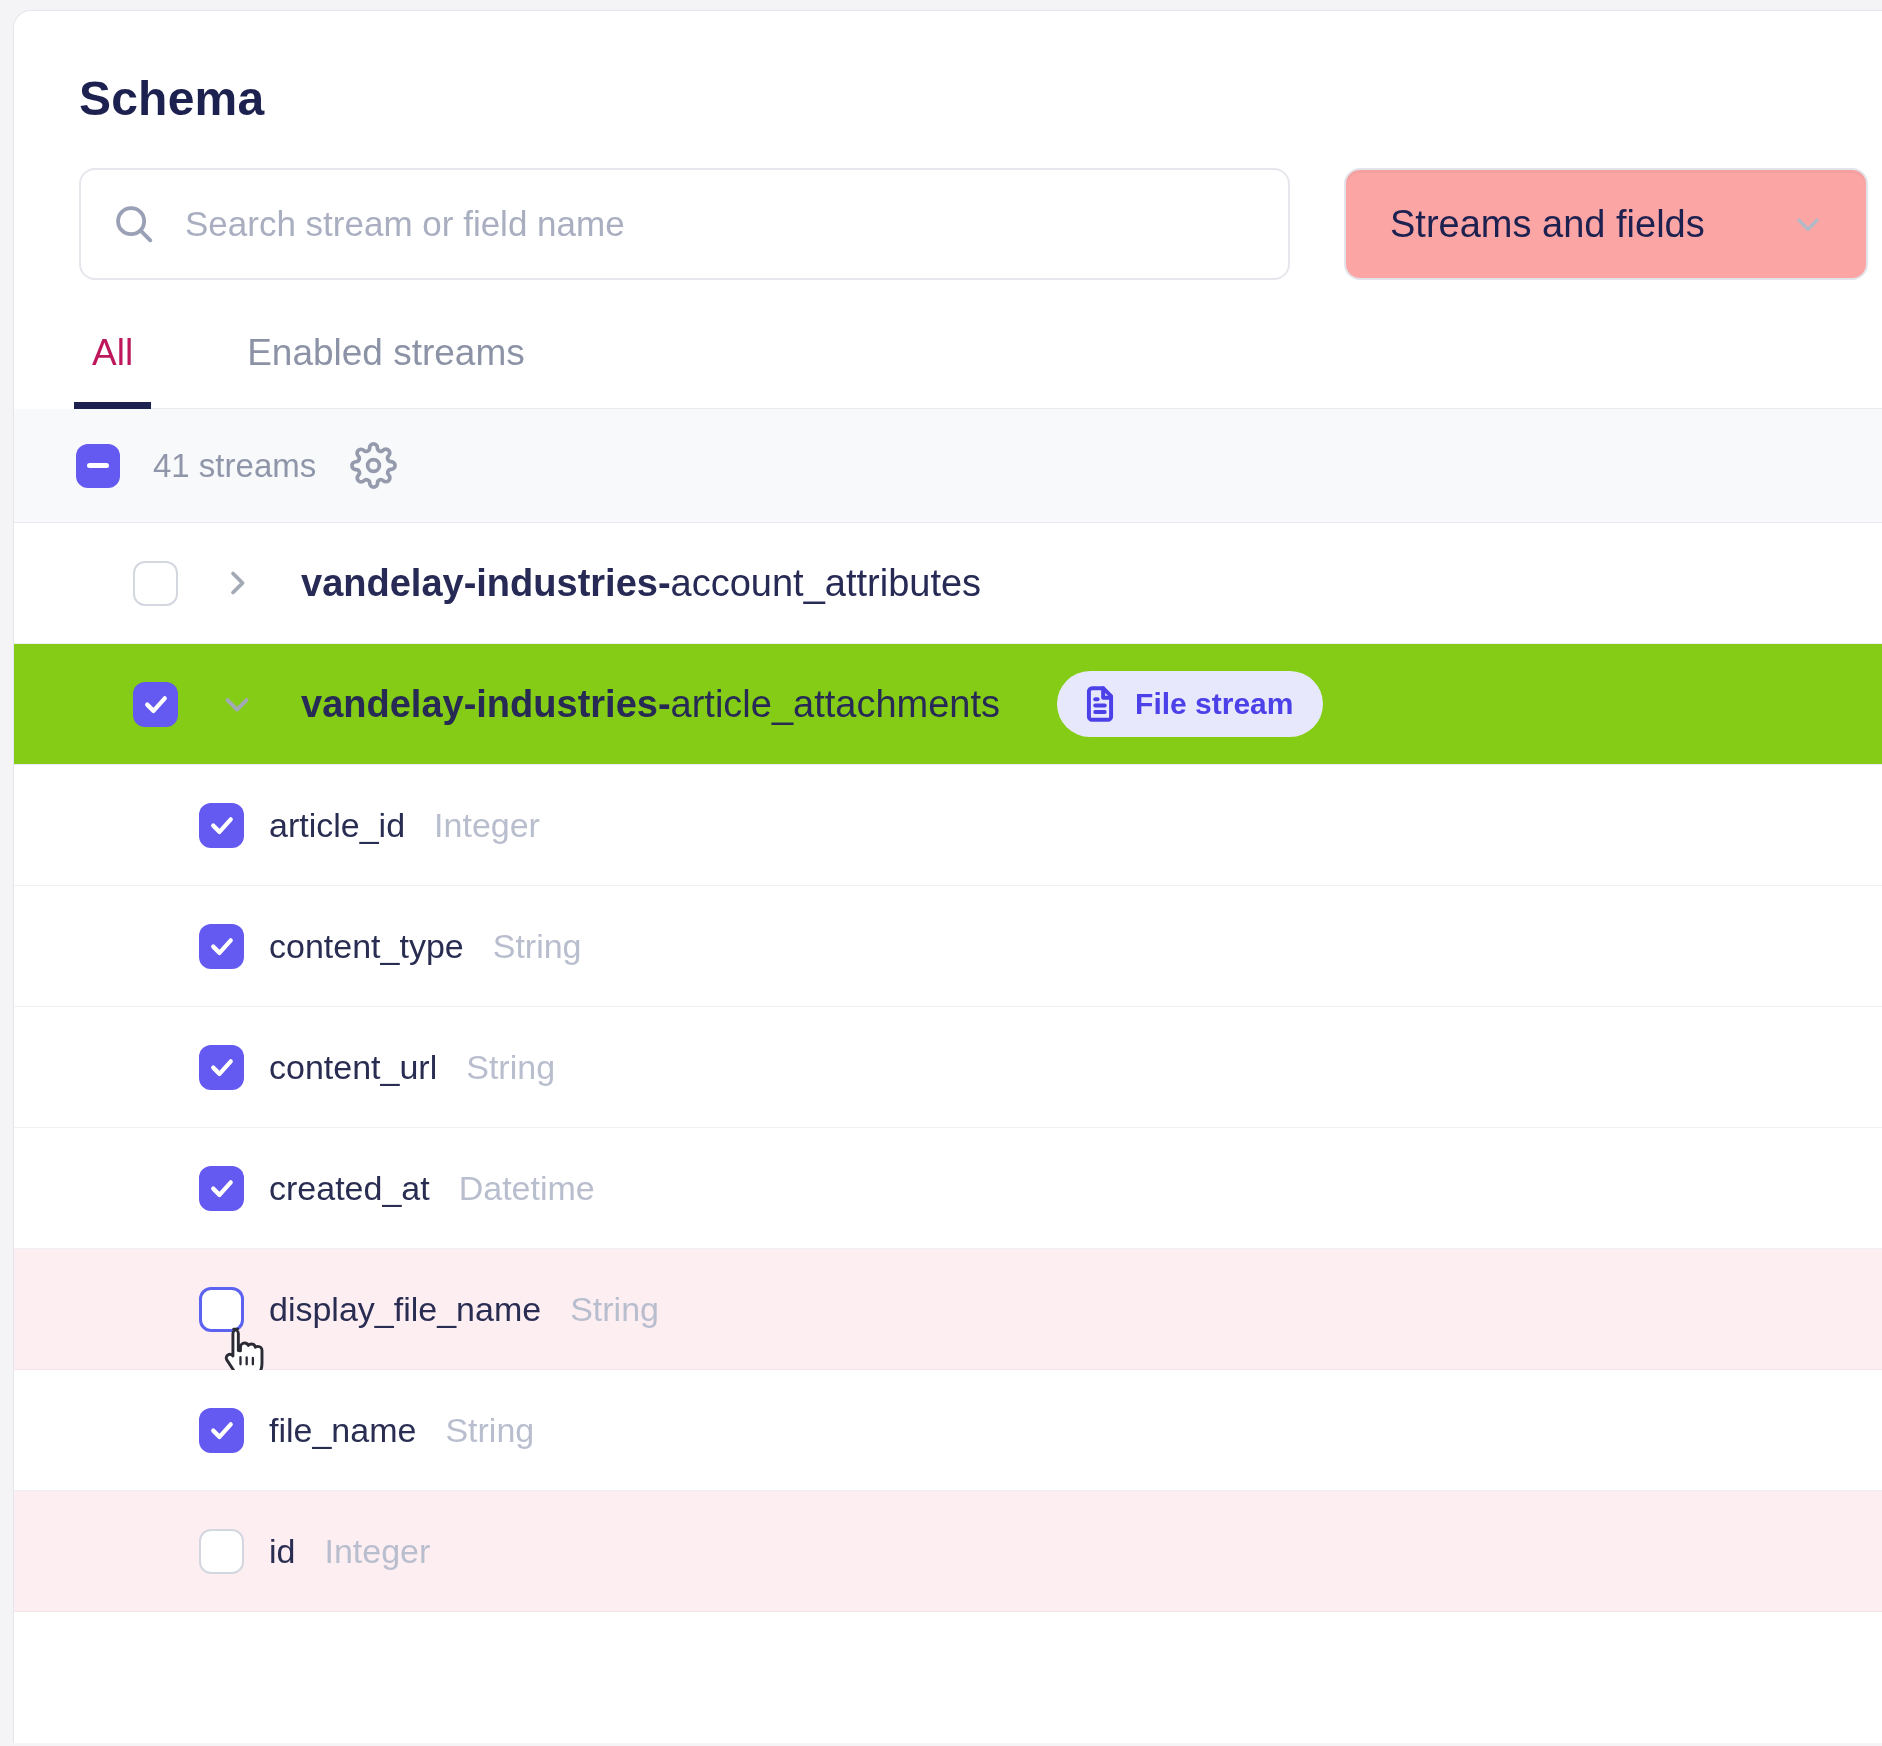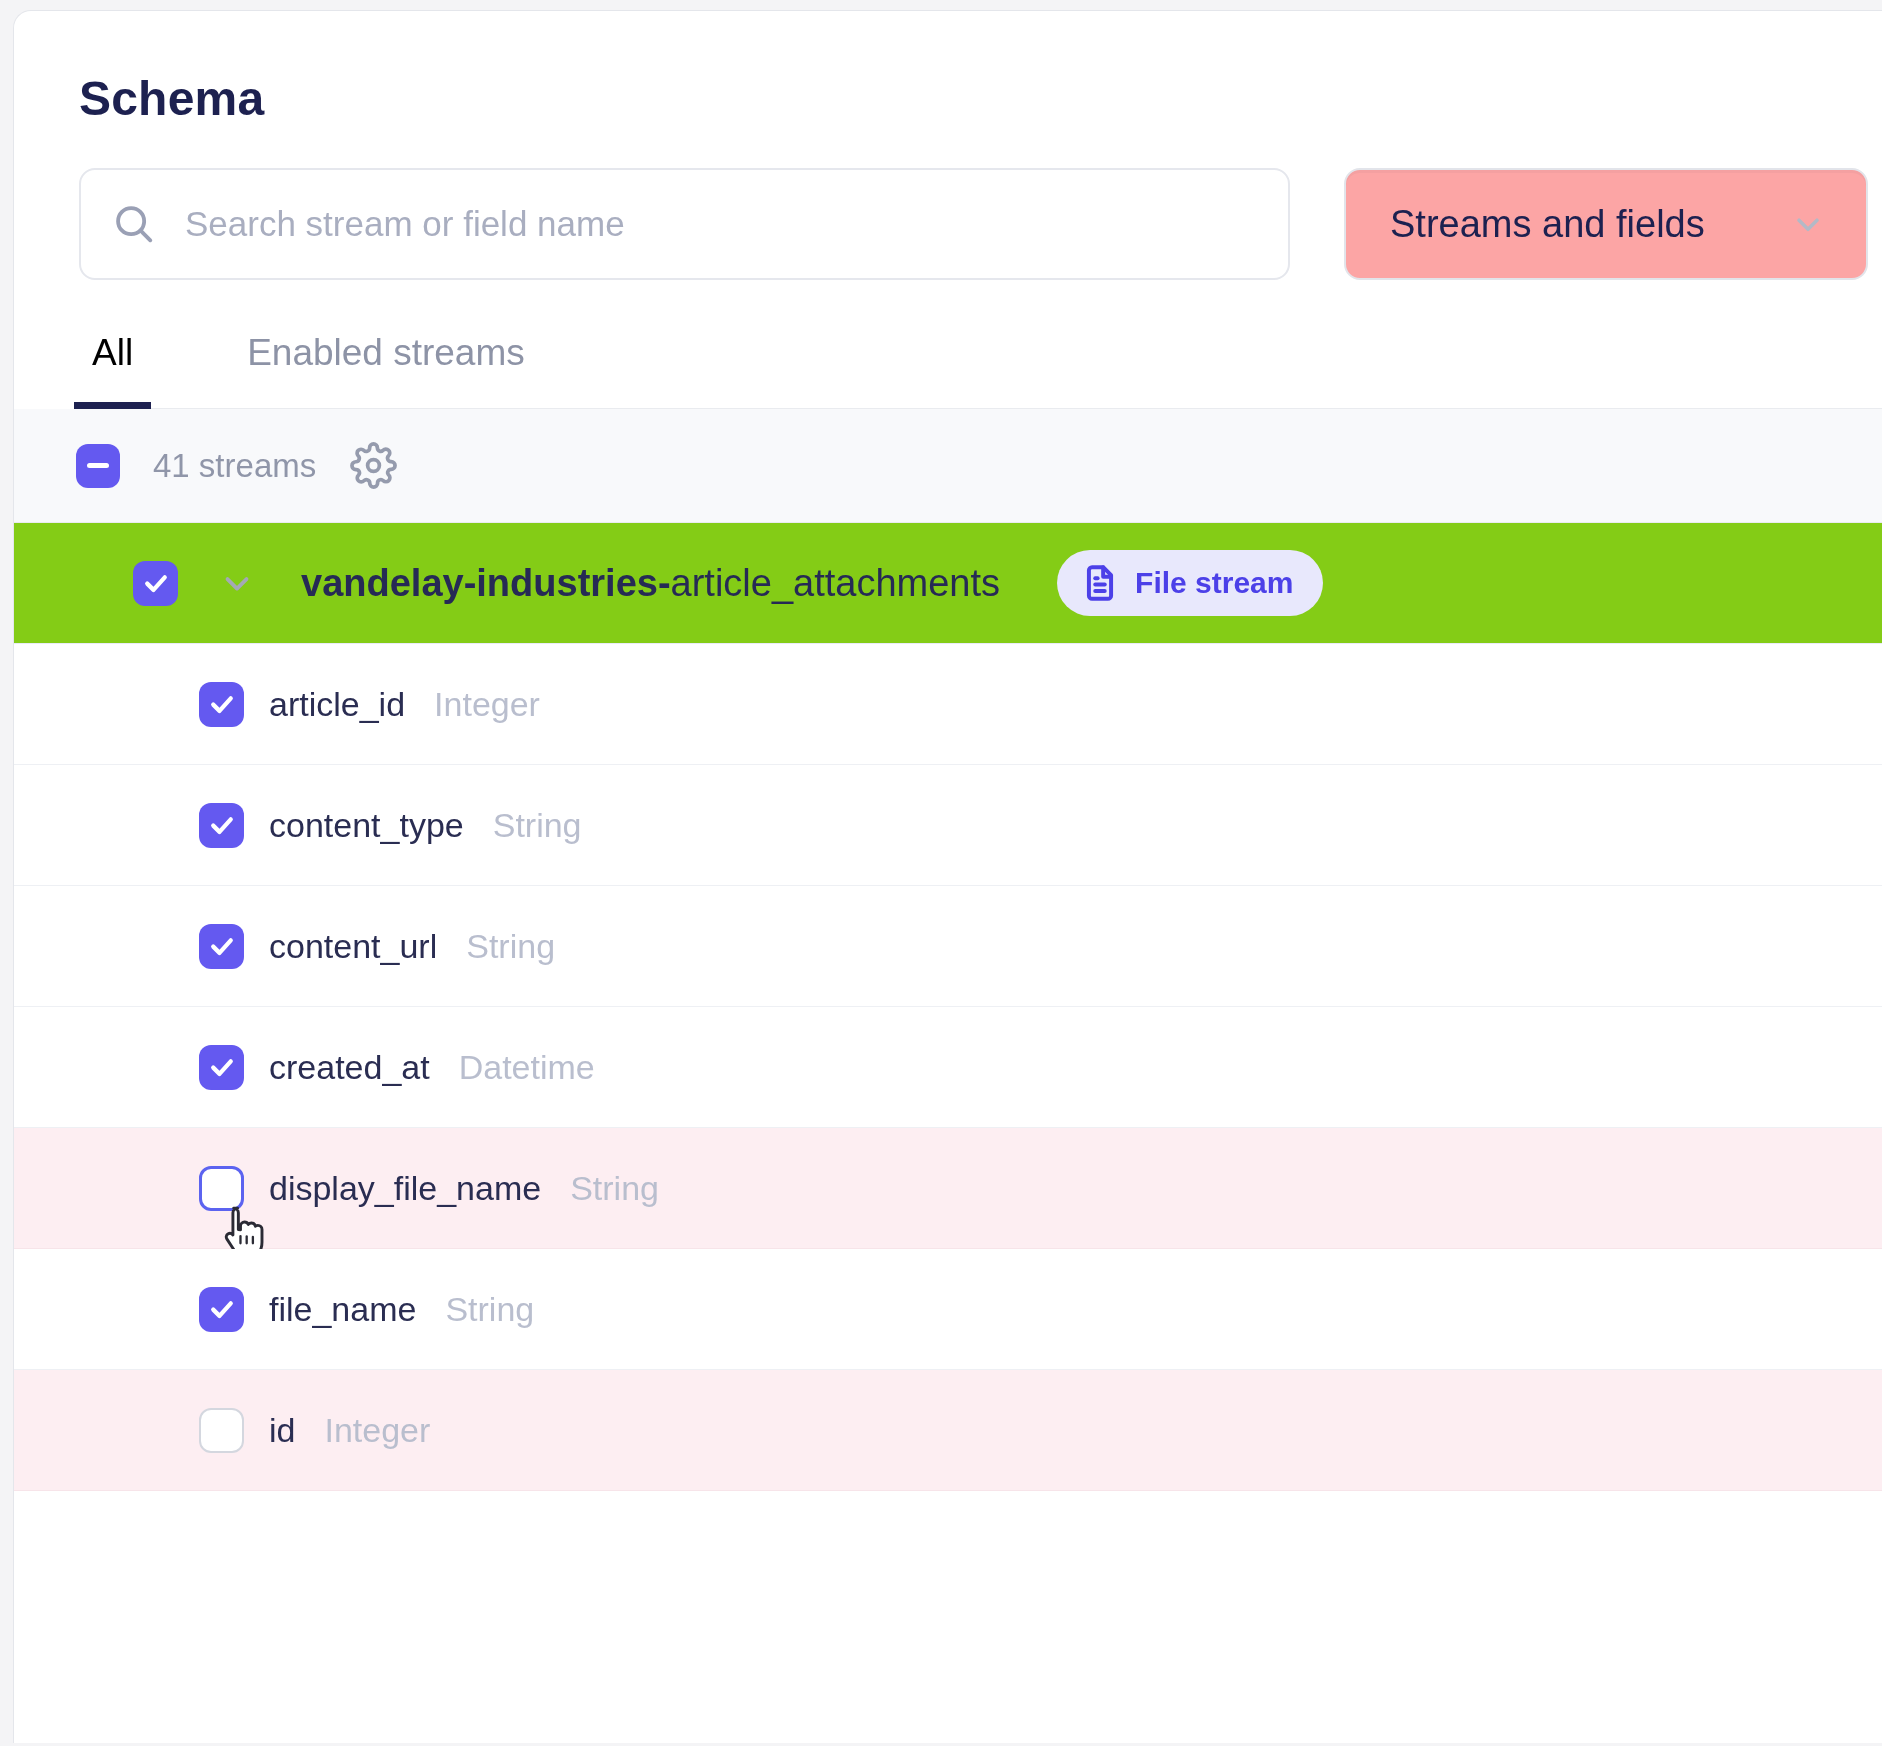--- a/index.html
+++ b/index.html
@@ -80,21 +80,21 @@
     border-bottom: 1px solid #e9ebef;
     width: calc(100% - 60px);
   }
   .tab {
     font-size: 37px;
     color: #8d93a6;
     padding: 0 18px 34px 18px;
     position: relative;
     cursor: pointer;
   }
-  .tab.active { color: #000000; }
+  .tab.active { color: #be185d; }
   .tab.active::after {
     content: "";
     position: absolute;
     left: 0; right: 0; bottom: -1px;
     height: 7px;
     background: #1d2150;
   }
   .toolbar {
     height: 114px;
     background: #f8f9fb;
@@ -225,20 +225,29 @@
     <div class="gear-btn">
       <svg width="47" height="47" viewBox="0 0 24 24" fill="none" stroke="#959bad" stroke-width="1.9" stroke-linecap="round" stroke-linejoin="round">
         <circle cx="12" cy="12" r="3"></circle>
         <path d="M19.4 15a1.65 1.65 0 0 0 .33 1.82l.06.06a2 2 0 0 1 0 2.83 2 2 0 0 1-2.83 0l-.06-.06a1.65 1.65 0 0 0-1.82-.33 1.65 1.65 0 0 0-1 1.51V21a2 2 0 0 1-2 2 2 2 0 0 1-2-2v-.09A1.65 1.65 0 0 0 9 19.4a1.65 1.65 0 0 0-1.82.33l-.06.06a2 2 0 0 1-2.83 0 2 2 0 0 1 0-2.83l.06-.06a1.65 1.65 0 0 0 .33-1.82 1.65 1.65 0 0 0-1.51-1H3a2 2 0 0 1-2-2 2 2 0 0 1 2-2h.09A1.65 1.65 0 0 0 4.6 9a1.65 1.65 0 0 0-.33-1.82l-.06-.06a2 2 0 0 1 0-2.83 2 2 0 0 1 2.83 0l.06.06a1.65 1.65 0 0 0 1.82.33H9a1.65 1.65 0 0 0 1-1.51V3a2 2 0 0 1 2-2 2 2 0 0 1 2 2v.09a1.65 1.65 0 0 0 1 1.51 1.65 1.65 0 0 0 1.82-.33l.06-.06a2 2 0 0 1 2.83 0 2 2 0 0 1 0 2.83l-.06.06a1.65 1.65 0 0 0-.33 1.82V9a1.65 1.65 0 0 0 1.51 1H21a2 2 0 0 1 2 2 2 2 0 0 1-2 2h-.09a1.65 1.65 0 0 0-1.51 1z"></path>
       </svg>
     </div>
   </div>
 
   <div>
 
+    <div class="row stream-row">
+      <div class="cbx unchecked"></div>
+      <div class="expander">
+        <svg width="38" height="38" viewBox="0 0 24 24" fill="none" stroke="#a4a9b6" stroke-width="2.4" stroke-linecap="round" stroke-linejoin="round">
+          <polyline points="9.5 6 15.5 12 9.5 18"></polyline>
+        </svg>
+      </div>
+      <div class="stream-name"><span class="prefix">vandelay-industries-</span><span>account_attributes</span></div>
+    </div>
 
     <div class="row stream-row selected">
       <div class="cbx checked">
         <svg width="30" height="30" viewBox="0 0 24 24" fill="none" stroke="#ffffff" stroke-width="3.4" stroke-linecap="round" stroke-linejoin="round">
           <polyline points="5 12.5 10 17.5 19 7.5"></polyline>
         </svg>
       </div>
       <div class="expander">
         <svg width="38" height="38" viewBox="0 0 24 24" fill="none" stroke="#a4a9b6" stroke-width="2.4" stroke-linecap="round" stroke-linejoin="round">
           <polyline points="6 9.5 12 15.5 18 9.5"></polyline>

